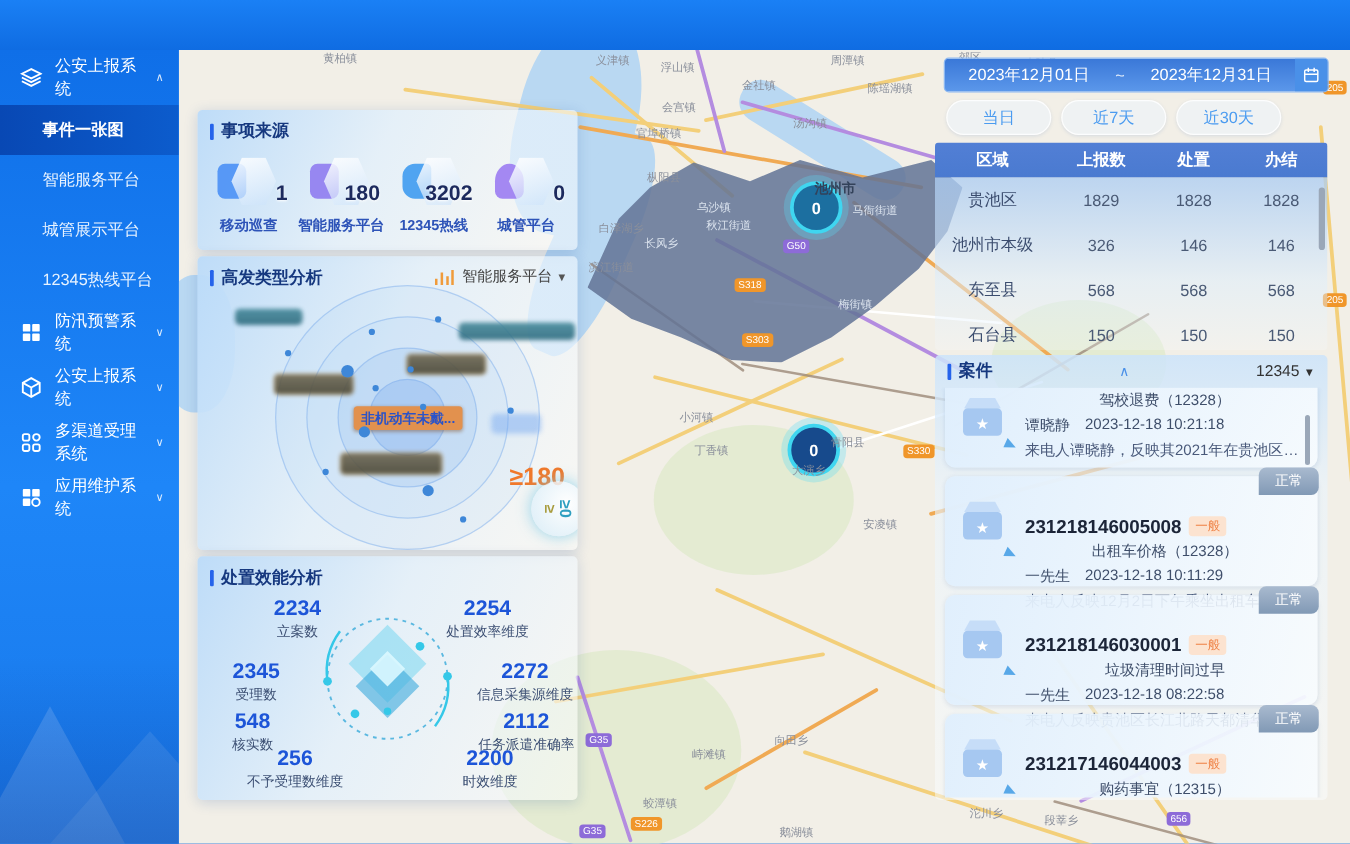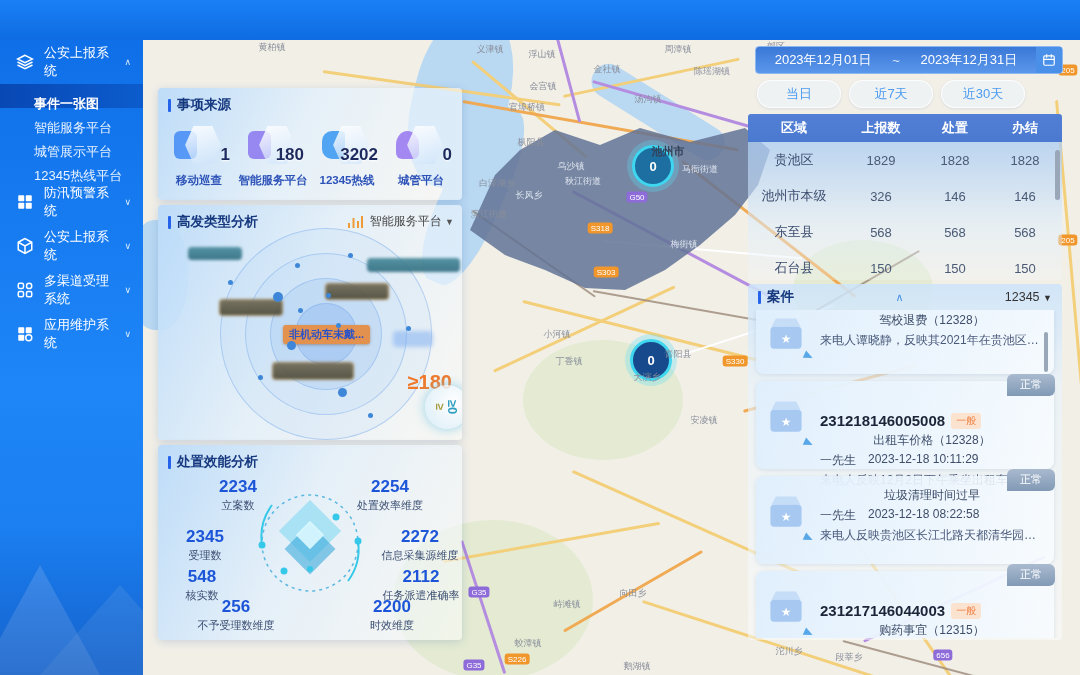--- a/index.html
+++ b/index.html
@@ -19,21 +19,21 @@
   .sb{position:absolute;left:0;top:40px;width:143px;height:635px;z-index:25;
       background:linear-gradient(180deg,#0f6fe8,#1e86f8 55%,#1878ea);overflow:hidden;}
   .sb:after{content:"";position:absolute;left:0;bottom:0;width:143px;height:150px;
       background:linear-gradient(180deg,rgba(10,50,140,0) 0%,rgba(16,60,150,0.35) 100%);}
   .mnt{position:absolute;bottom:0;width:0;height:0;border-style:solid;}
   .mnt1{left:-20px;border-width:0 60px 110px 60px;border-color:transparent transparent rgba(225,240,255,0.18) transparent;}
   .mnt2{left:40px;border-width:0 80px 90px 80px;border-color:transparent transparent rgba(190,220,250,0.14) transparent;}
   .grp{height:44px;display:flex;align-items:center;gap:10px;padding-left:16px;color:#fff;font-size:13px;cursor:pointer;}
   .grp .chev{margin-left:auto;padding-right:12px;font-size:9px;color:rgba(255,255,255,0.85);}
   .sub{display:flex;flex-direction:column;}
-  .sub-it{height:24px;line-height:40px;padding-left:34px;color:#e8f3ff;font-size:13px;cursor:pointer;}
+  .sub-it{height:40px;line-height:40px;padding-left:34px;color:#e8f3ff;font-size:13px;cursor:pointer;}
   .sub-it.act{background:linear-gradient(90deg,#0848b4,#0c5ccd);color:#fff;font-weight:bold;}
   .sico{width:18px;height:18px;flex:0 0 18px;}
   
   .map{position:absolute;left:143px;top:40px;width:937px;height:635px;background:#f2efe7;overflow:hidden;z-index:1;}
   .water{position:absolute;background:#b9d8f2;border-radius:45%;}
   .green{position:absolute;background:#e0eacd;border-radius:50%;opacity:.8;}
   .road{position:absolute;height:3px;border-radius:2px;transform-origin:0 0;}
   .ry{background:#f3cf7a;} .ro{background:#f0aa54;} .rp{background:#b48ce0;} .rw{background:#ffffff;height:2px;} .rb{background:#9b8878;height:2px;opacity:.8;}
   .dark-region{position:absolute;left:0;top:0;width:937px;height:635px;background:rgba(97,115,149,0.85);
       clip-path:polygon(327px 190px,352px 135px,377px 110px,412px 90px,457px 105px,497px 88px,547px 102px,602px 88px,627px 110px,615px 145px,592px 175px,557px 205px,522px 230px,482px 250px,442px 248px,402px 230px,362px 215px);}
@@ -483,20 +483,24 @@
     <div class="card cut">
       <span class="cicon">
         <svg width="44" height="44" viewBox="0 0 48 48">
             <polygon points="8,16 40,16 35,7 13,7" fill="#c6ddf8"></polygon>
             <rect x="7" y="16" width="34" height="24" rx="4" fill="#a6c8f1"></rect>
             <text x="24" y="34" font-size="13" text-anchor="middle" fill="#fff">★</text>
           </svg>
       </span>
       <span class="plane"></span>
       <div class="cline" style="margin-top:0;">驾校退费（12328）</div>
+      <div class="cline cmeta">
+          <span>谭晓静</span>
+          <span>2023-12-18 10:21:18</span>
+        </div>
       <div class="cline cdesc">来电人谭晓静，反映其2021年在贵池区白洋...</div>
     </div>
     <div class="card">
       <span class="cstat">正常</span>
       <span class="cicon">
         <svg width="44" height="44" viewBox="0 0 48 48">
             <polygon points="8,16 40,16 35,7 13,7" fill="#c6ddf8"></polygon>
             <rect x="7" y="16" width="34" height="24" rx="4" fill="#a6c8f1"></rect>
             <text x="24" y="34" font-size="13" text-anchor="middle" fill="#fff">★</text>
           </svg>
@@ -513,20 +517,21 @@
     <div class="card">
       <span class="cstat">正常</span>
       <span class="cicon">
         <svg width="44" height="44" viewBox="0 0 48 48">
             <polygon points="8,16 40,16 35,7 13,7" fill="#c6ddf8"></polygon>
             <rect x="7" y="16" width="34" height="24" rx="4" fill="#a6c8f1"></rect>
             <text x="24" y="34" font-size="13" text-anchor="middle" fill="#fff">★</text>
           </svg>
       </span>
       <span class="plane"></span>
+      <div class="cid"><span>231218146030001</span><span class="clevel">一般</span></div>
       <div class="cline">垃圾清理时间过早</div>
       <div class="cline cmeta">
           <span>一先生</span>
           <span>2023-12-18 08:22:58</span>
         </div>
       <div class="cline cdesc">来电人反映贵池区长江北路天都清华园小区4...</div>
     </div>
     <div class="card">
       <span class="cstat">正常</span>
       <span class="cicon">

